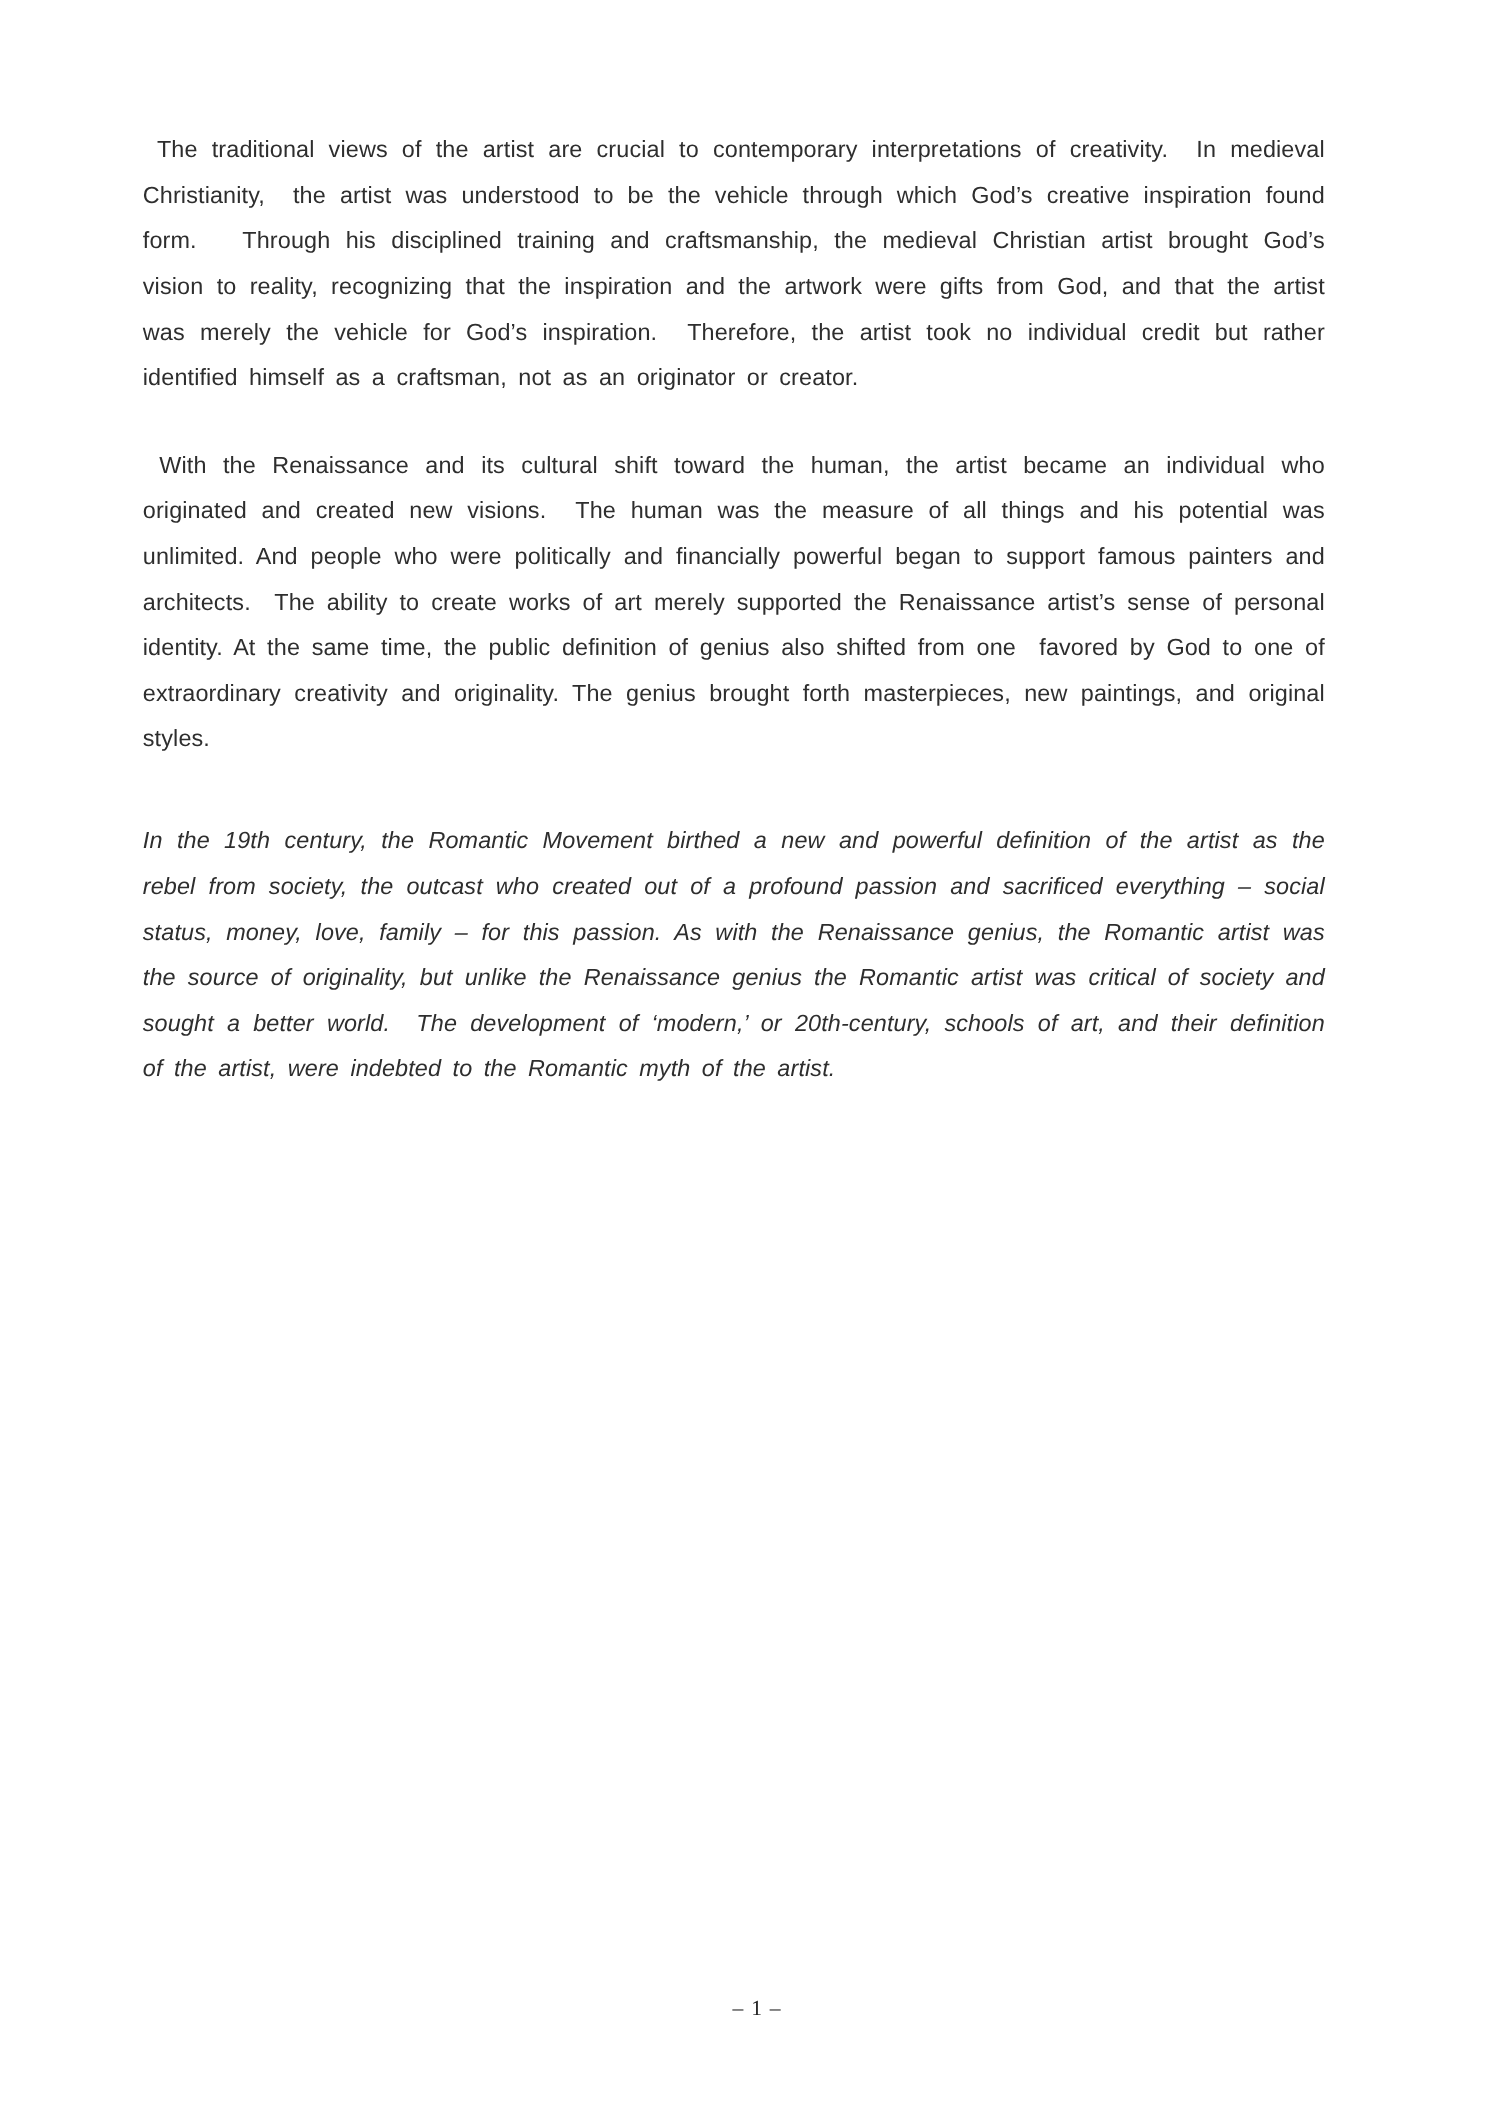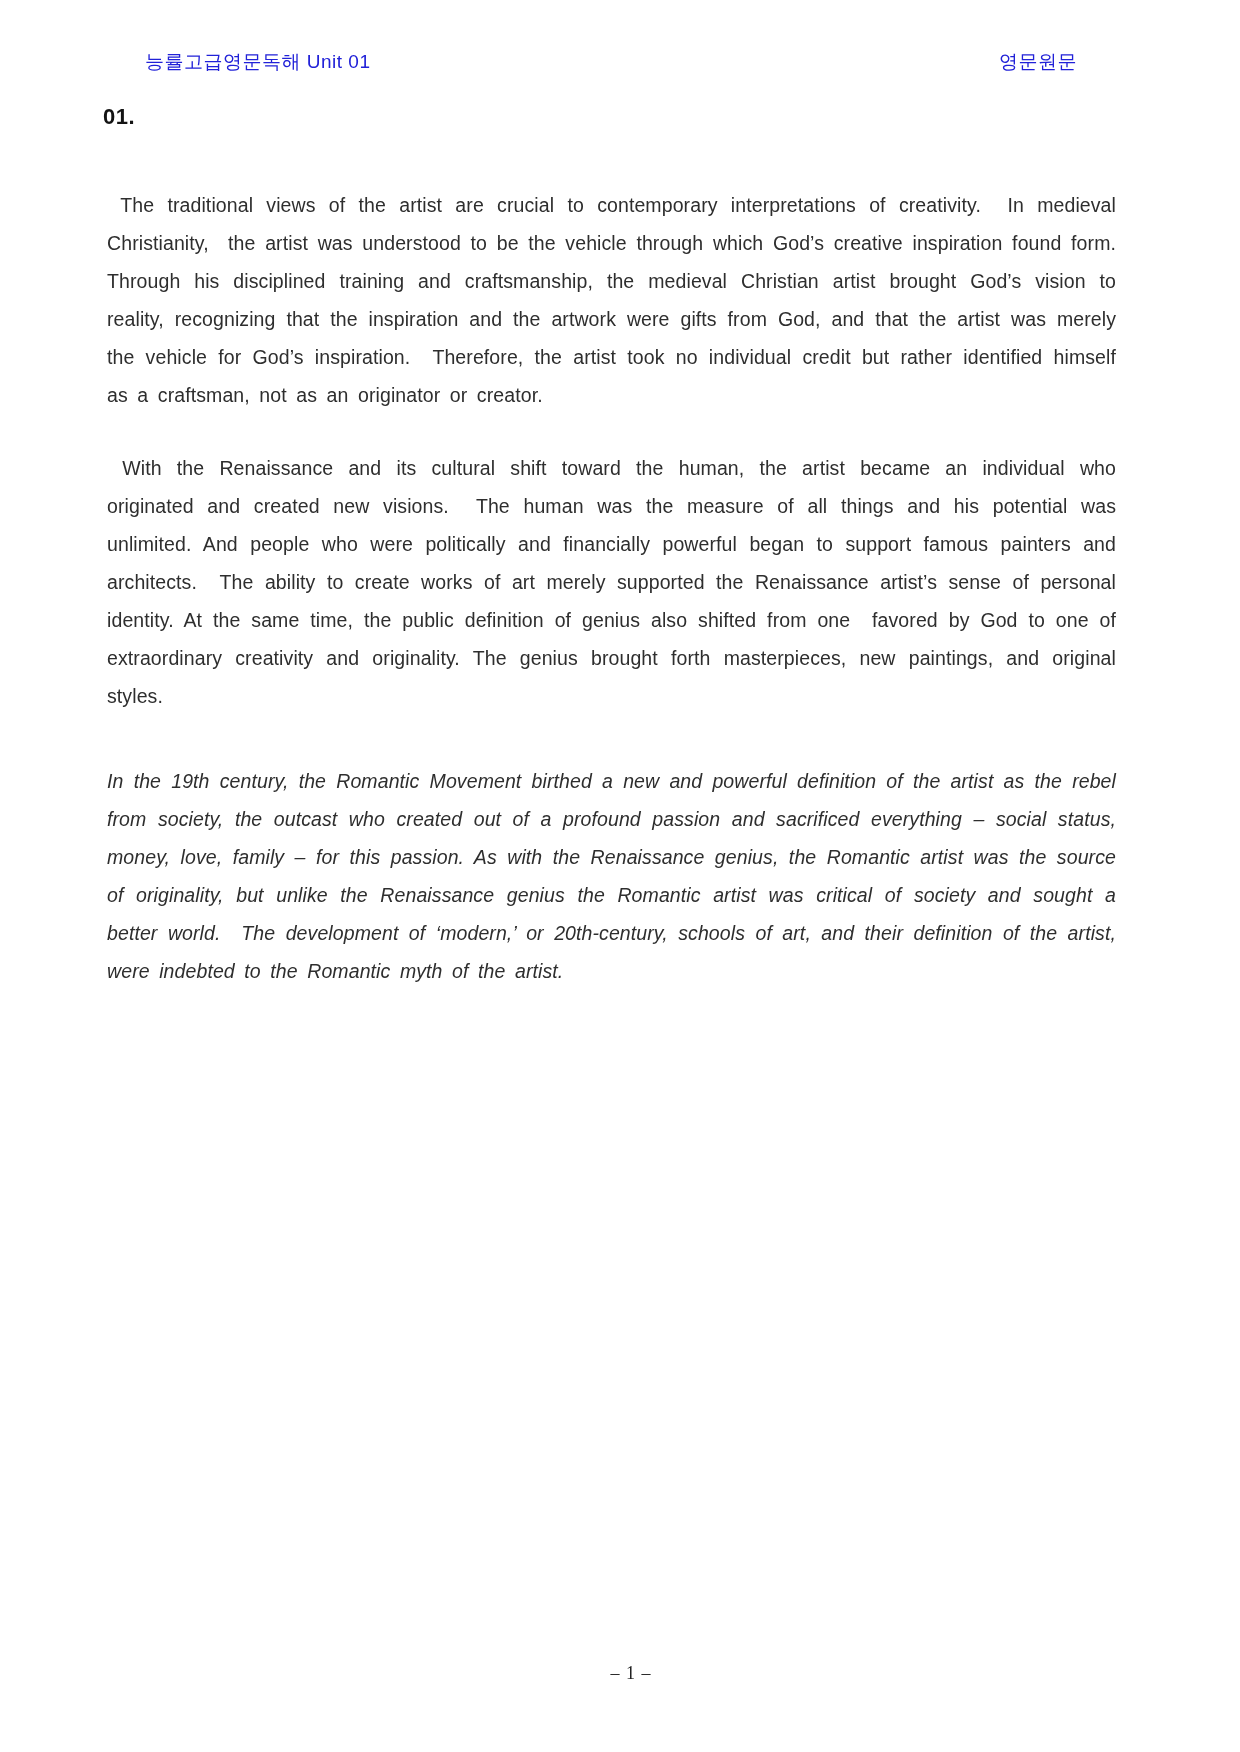--- a/index.html
+++ b/index.html
@@ -34,21 +34,21 @@
   .section-number {
     margin: 30px 0 0 0;
     font-size: 22px;
     line-height: 26px;
     font-weight: bold;
     color: #141414;
     letter-spacing: 0.5px;
     font-family: "Liberation Sans", sans-serif;
   }
   .para {
-    margin: 4px;
+    margin: 16px;
     font-size: 19.5px;
     line-height: 38px;
     color: #2e2e2e;
     text-align: justify;
     white-space: pre-wrap;
     word-spacing: 4px;
     letter-spacing: 0.1px;
     font-weight: 400;
   }
   .para.first { margin-top: 56px; }
@@ -65,26 +65,21 @@
     color: #222222;
     letter-spacing: 1px;
     white-space: pre;
   }
 </style>
 </head>
 <body>
 
 <div class="page">
 
-  <div class="header">
-    <span class="hdr-left">능률고급영문독해 Unit 01</span>
-    <span class="hdr-right">영문원문</span>
-  </div>
 
-  <h1 class="section-number">01.</h1>
 
   <p class="para first"> The traditional views of the artist are crucial to contemporary interpretations of creativity.  In medieval Christianity,  the artist was understood to be the vehicle through which God’s creative inspiration found form.   Through his disciplined training and craftsmanship, the medieval Christian artist brought God’s vision to reality, recognizing that the inspiration and the artwork were gifts from God, and that the artist was merely the vehicle for God’s inspiration.  Therefore, the artist took no individual credit but rather identified himself as a craftsman, not as an originator or creator.</p>
 
   <p class="para"> With the Renaissance and its cultural shift toward the human, the artist became an individual who originated and created new visions.  The human was the measure of all things and his potential was unlimited. And people who were politically and financially powerful began to support famous painters and architects.  The ability to create works of art merely supported the Renaissance artist’s sense of personal identity. At the same time, the public definition of genius also shifted from one  favored by God to one of extraordinary creativity and originality. The genius brought forth masterpieces, new paintings, and original styles.</p>
 
   <p class="para gap-large">In the 19th century, the Romantic Movement birthed a new and powerful definition of the artist as the rebel from society, the outcast who created out of a profound passion and sacrificed everything – social status, money, love, family – for this passion. As with the Renaissance genius, the Romantic artist was the source of originality, but unlike the Renaissance genius the Romantic artist was critical of society and sought a better world.  The development of ‘modern,’ or 20th-century, schools of art, and their definition of the artist, were indebted to the Romantic myth of the artist.</p>
 
   <div class="footer">
     <span>– 1 –</span>
   </div>

